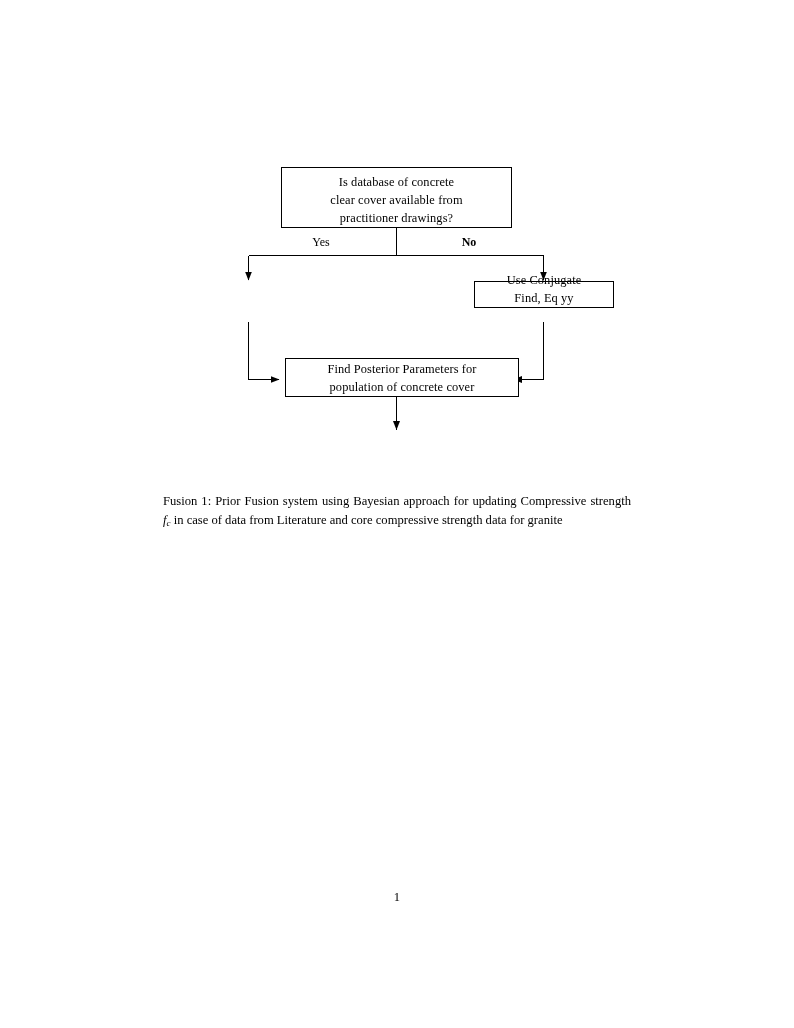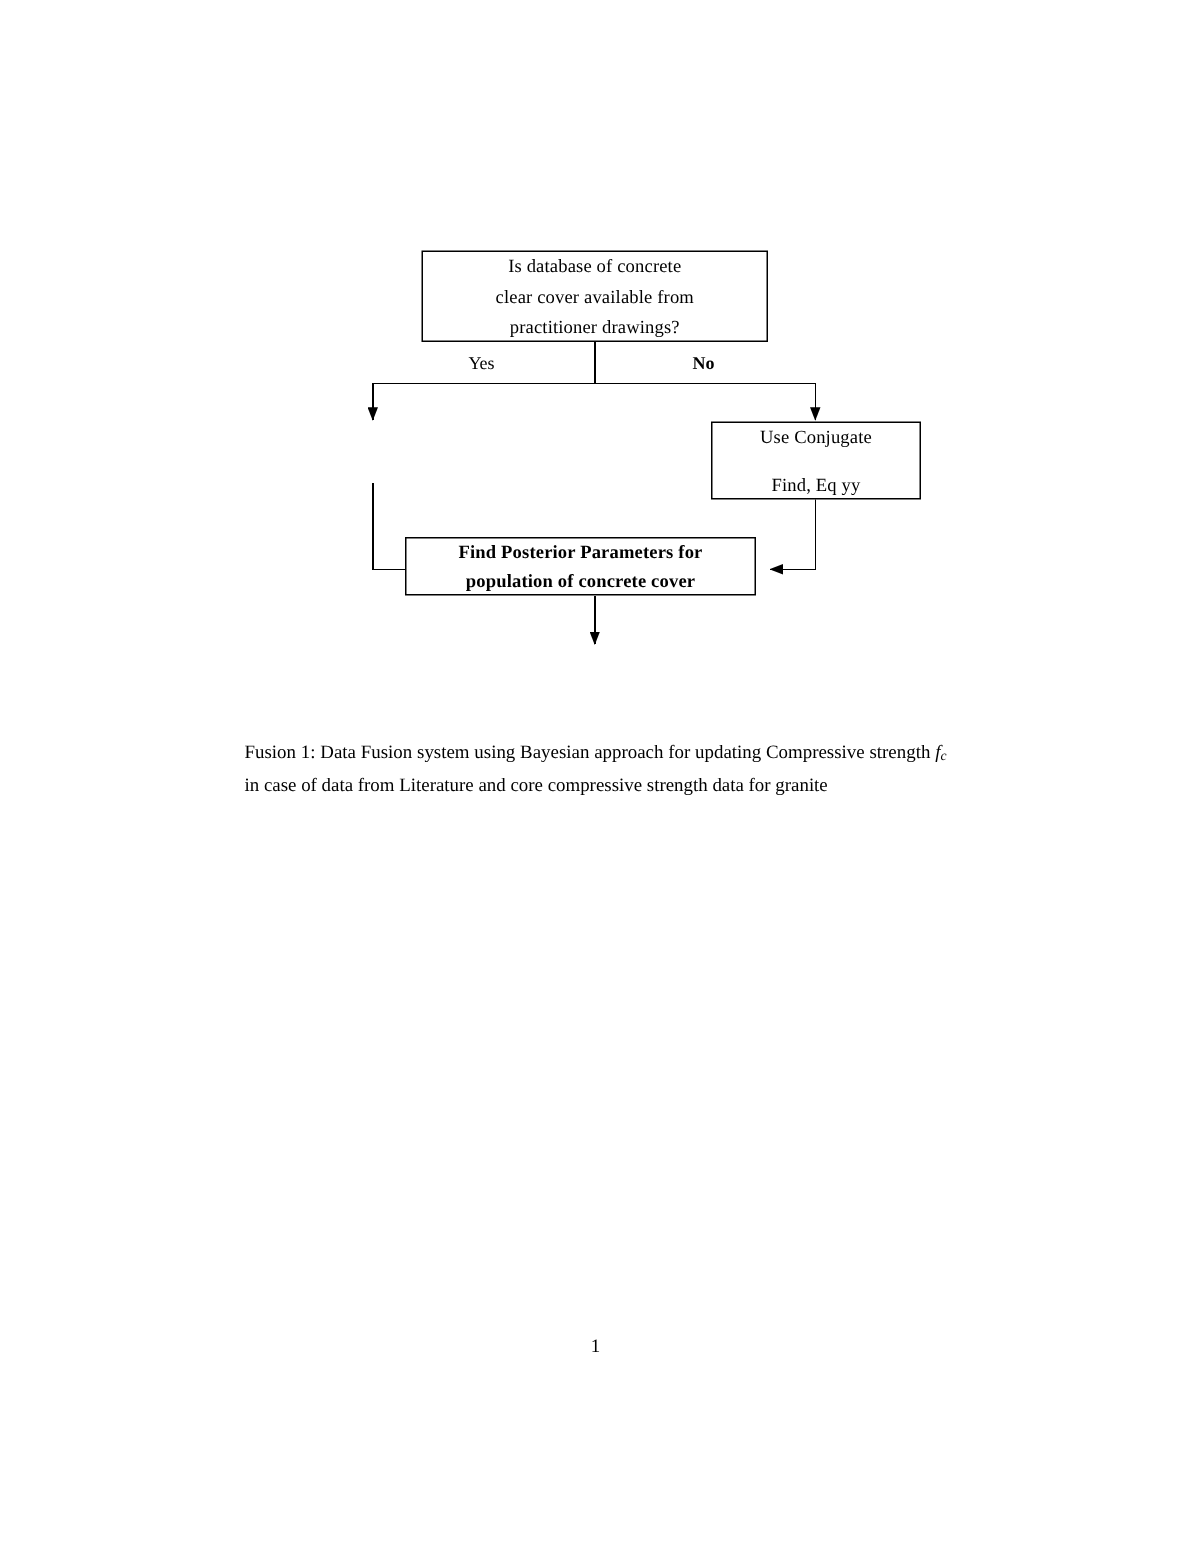--- a/index.html
+++ b/index.html
@@ -38,32 +38,32 @@
   }
 
   .node {
     position: absolute;
     box-sizing: border-box;
     border: 1px solid #000000;
     background: #ffffff;
     display: flex;
     flex-direction: column;
     align-items: center;
-    justify-content: space-between;
+    justify-content: flex-end;
     text-align: center;
     font-size: 12.4px;
     line-height: 18px;
     letter-spacing: 0.1px;
   }
   .node > span { display: block; white-space: nowrap; }
 
   #node-decision { left: 281px; top: 167px; width: 231px; height: 61px; }
   #node-jeffreys  { left: 179px; top: 281px; width: 140px; height: 41px; }
-  #node-conjugate { left: 474px; top: 281px; width: 140px; height: 52px; }
-  #node-posterior { left: 270px; top: 358px; width: 234px; height: 39px; font-weight: bold; }
+  #node-conjugate { left: 474px; top: 281px; width: 140px; height: 27px; }
+  #node-posterior { left: 285px; top: 358px; width: 234px; height: 39px; }
   #node-plot      { left: 281px; top: 431px; width: 231px; height: 39px; }
 
   .edge-label {
     position: absolute;
     font-size: 12px;
     line-height: 14px;
     text-align: center;
     white-space: nowrap;
   }
   #label-yes { left: 291px; top: 235px; width: 60px; }
@@ -145,17 +145,17 @@
     </div>
 
     <div class="node" id="node-posterior">
       <span>Find Posterior Parameters for</span>
       <span>population of concrete cover</span>
     </div>
 
 
   </div>
 
-  <div class="caption"><span>Fusion 1:</span> <span>Data Fusion system using Bayesian approach for updating Compressive strength</span> <i><span>f</span><sub>c</sub></i> <span>in case of data from Literature and core compressive strength data for granite</span></div>
+  <div class="caption"><span>Fusion 1:</span> <span>Prior Fusion system using Bayesian approach for updating Compressive strength</span> <i><span>f</span><sub>c</sub></i> <span>in case of data from Literature and core compressive strength data for granite</span></div>
 
   <div class="folio">1</div>
 
 </div>
 
 </body></html>

